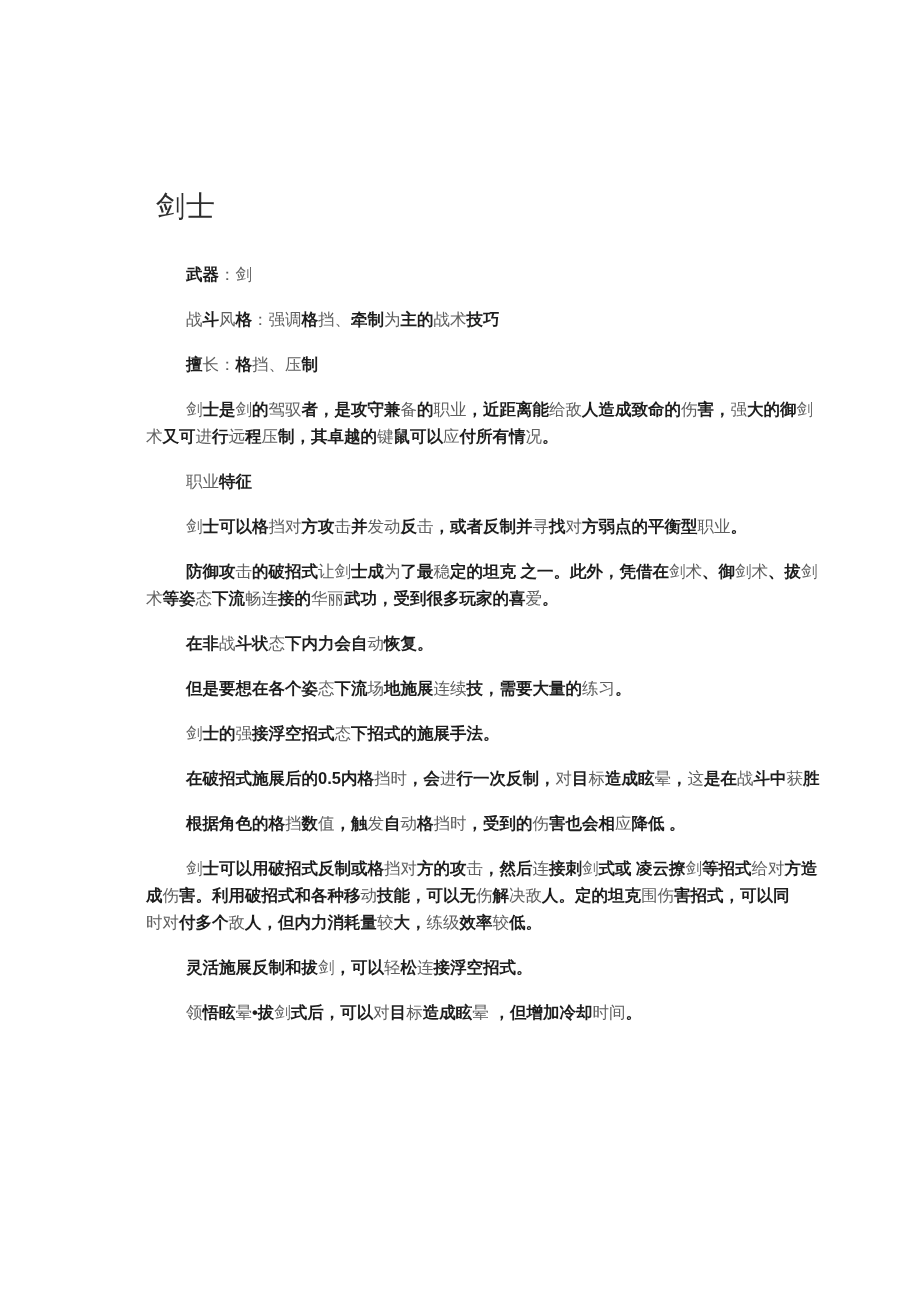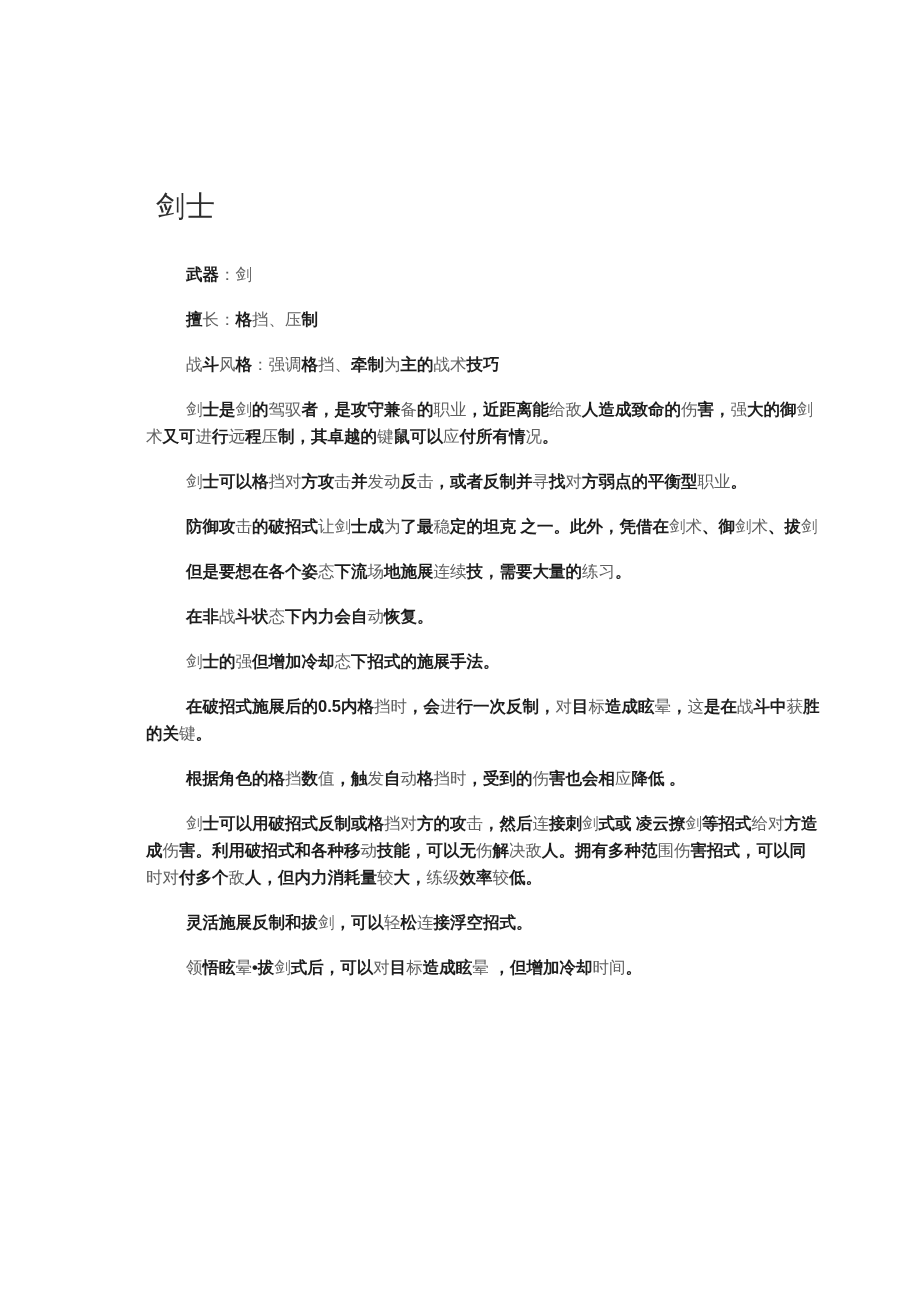--- a/index.html
+++ b/index.html
@@ -52,54 +52,57 @@
 <body>
 
 <div class="page">
   <div class="content">
     <h1 class="title">剑士</h1>
     <div id="doc-body">
         <div class="para">
           <div class="line indent"><span class="s-b">武器</span><span class="s-l">：剑</span></div>
         </div>
         <div class="para">
-          <div class="line indent"><span class="s-b">擅</span><span class="s-l">长：</span><span class="s-b">格</span><span class="s-l">挡、压</span><span class="s-b">制</span></div>
+          <div class="line indent"><span class="s-l">战</span><span class="s-b">斗</span><span class="s-l">风</span><span class="s-b">格</span><span class="s-l">：强调</span><span class="s-b">格</span><span class="s-l">挡、</span><span class="s-b">牵制</span><span class="s-l">为</span><span class="s-b">主的</span><span class="s-l">战术</span><span class="s-b">技巧</span></div>
         </div>
         <div class="para">
-          <div class="line indent"><span class="s-l">战</span><span class="s-b">斗</span><span class="s-l">风</span><span class="s-b">格</span><span class="s-l">：强调</span><span class="s-b">格</span><span class="s-l">挡、</span><span class="s-b">牵制</span><span class="s-l">为</span><span class="s-b">主的</span><span class="s-l">战术</span><span class="s-b">技巧</span></div>
+          <div class="line indent"><span class="s-b">擅</span><span class="s-l">长：</span><span class="s-b">格</span><span class="s-l">挡、压</span><span class="s-b">制</span></div>
         </div>
         <div class="para">
           <div class="line indent"><span class="s-l">剑</span><span class="s-b">士是</span><span class="s-l">剑</span><span class="s-b">的</span><span class="s-l">驾驭</span><span class="s-b">者，是攻守兼</span><span class="s-l">备</span><span class="s-b">的</span><span class="s-l">职业</span><span class="s-b">，近距离能</span><span class="s-l">给敌</span><span class="s-b">人造成致命的</span><span class="s-l">伤</span><span class="s-b">害，</span><span class="s-l">强</span><span class="s-b">大的御</span><span class="s-l">剑</span></div>
           <div class="line"><span class="s-l">术</span><span class="s-b">又可</span><span class="s-l">进</span><span class="s-b">行</span><span class="s-l">远</span><span class="s-b">程</span><span class="s-l">压</span><span class="s-b">制，其卓越的</span><span class="s-l">键</span><span class="s-b">鼠可以</span><span class="s-l">应</span><span class="s-b">付所有情</span><span class="s-l">况</span><span class="s-b">。</span></div>
         </div>
         <div class="para">
+          <div class="line indent"><span class="s-l">职业</span><span class="s-b">特征</span></div>
+        </div>
+        <div class="para">
           <div class="line indent"><span class="s-l">剑</span><span class="s-b">士可以格</span><span class="s-l">挡对</span><span class="s-b">方攻</span><span class="s-l">击</span><span class="s-b">并</span><span class="s-l">发动</span><span class="s-b">反</span><span class="s-l">击</span><span class="s-b">，或者反制并</span><span class="s-l">寻</span><span class="s-b">找</span><span class="s-l">对</span><span class="s-b">方弱点的平衡型</span><span class="s-l">职业</span><span class="s-b">。</span></div>
         </div>
         <div class="para">
           <div class="line indent"><span class="s-b">防御攻</span><span class="s-l">击</span><span class="s-b">的破招式</span><span class="s-l">让剑</span><span class="s-b">士成</span><span class="s-l">为</span><span class="s-b">了最</span><span class="s-l">稳</span><span class="s-b">定的坦克 之一。此外，凭借在</span><span class="s-l">剑术</span><span class="s-b">、御</span><span class="s-l">剑术</span><span class="s-b">、拔</span><span class="s-l">剑</span></div>
+          <div class="line"><span class="s-l">术</span><span class="s-b">等姿</span><span class="s-l">态</span><span class="s-b">下流</span><span class="s-l">畅连</span><span class="s-b">接的</span><span class="s-l">华丽</span><span class="s-b">武功，受到很多玩家的喜</span><span class="s-l">爱</span><span class="s-b">。</span></div>
+        </div>
+        <div class="para">
+          <div class="line indent"><span class="s-b">在非</span><span class="s-l">战</span><span class="s-b">斗状</span><span class="s-l">态</span><span class="s-b">下内力会自</span><span class="s-l">动</span><span class="s-b">恢复。</span></div>
         </div>
         <div class="para">
           <div class="line indent"><span class="s-b">但是要想在各个姿</span><span class="s-l">态</span><span class="s-b">下流</span><span class="s-l">场</span><span class="s-b">地施展</span><span class="s-l">连续</span><span class="s-b">技，需要大量的</span><span class="s-l">练习</span><span class="s-b">。</span></div>
         </div>
         <div class="para">
-          <div class="line indent"><span class="s-b">在非</span><span class="s-l">战</span><span class="s-b">斗状</span><span class="s-l">态</span><span class="s-b">下内力会自</span><span class="s-l">动</span><span class="s-b">恢复。</span></div>
-        </div>
-        <div class="para">
-          <div class="line indent"><span class="s-l">剑</span><span class="s-b">士的</span><span class="s-l">强</span><span class="s-b">但增加冷却</span><span class="s-l">态</span><span class="s-b">下招式的施展手法。</span></div>
+          <div class="line indent"><span class="s-l">剑</span><span class="s-b">士的</span><span class="s-l">强</span><span class="s-b">接浮空招式</span><span class="s-l">态</span><span class="s-b">下招式的施展手法。</span></div>
         </div>
         <div class="para">
           <div class="line indent"><span class="s-b">在破招式施展后的0.5内格</span><span class="s-l">挡时</span><span class="s-b">，会</span><span class="s-l">进</span><span class="s-b">行一次反制，</span><span class="s-l">对</span><span class="s-b">目</span><span class="s-l">标</span><span class="s-b">造成眩</span><span class="s-l">晕</span><span class="s-b">，</span><span class="s-l">这</span><span class="s-b">是在</span><span class="s-l">战</span><span class="s-b">斗中</span><span class="s-l">获</span><span class="s-b">胜</span></div>
-          <div class="line"><span class="s-b">的关</span><span class="s-l">键</span><span class="s-b">。</span></div>
         </div>
         <div class="para">
           <div class="line indent"><span class="s-b">根据角色的格</span><span class="s-l">挡</span><span class="s-b">数</span><span class="s-l">值</span><span class="s-b">，触</span><span class="s-l">发</span><span class="s-b">自</span><span class="s-l">动</span><span class="s-b">格</span><span class="s-l">挡时</span><span class="s-b">，受到的</span><span class="s-l">伤</span><span class="s-b">害也会相</span><span class="s-l">应</span><span class="s-b">降低 。</span></div>
         </div>
         <div class="para">
           <div class="line indent"><span class="s-l">剑</span><span class="s-b">士可以用破招式反制或格</span><span class="s-l">挡对</span><span class="s-b">方的攻</span><span class="s-l">击</span><span class="s-b">，然后</span><span class="s-l">连</span><span class="s-b">接刺</span><span class="s-l">剑</span><span class="s-b">式或 凌云撩</span><span class="s-l">剑</span><span class="s-b">等招式</span><span class="s-l">给对</span><span class="s-b">方造</span></div>
-          <div class="line"><span class="s-b">成</span><span class="s-l">伤</span><span class="s-b">害。利用破招式和各种移</span><span class="s-l">动</span><span class="s-b">技能，可以无</span><span class="s-l">伤</span><span class="s-b">解</span><span class="s-l">决敌</span><span class="s-b">人。拥有多种范</span><span class="s-l">围伤</span><span class="s-b">害招式，可以同</span></div>
+          <div class="line"><span class="s-b">成</span><span class="s-l">伤</span><span class="s-b">害。利用破招式和各种移</span><span class="s-l">动</span><span class="s-b">技能，可以无</span><span class="s-l">伤</span><span class="s-b">解</span><span class="s-l">决敌</span><span class="s-b">人。定的坦克</span><span class="s-l">围伤</span><span class="s-b">害招式，可以同</span></div>
           <div class="line"><span class="s-l">时对</span><span class="s-b">付多个</span><span class="s-l">敌</span><span class="s-b">人，但内力消耗量</span><span class="s-l">较</span><span class="s-b">大，</span><span class="s-l">练级</span><span class="s-b">效率</span><span class="s-l">较</span><span class="s-b">低。</span></div>
         </div>
         <div class="para">
           <div class="line indent"><span class="s-b">灵活施展反制和拔</span><span class="s-l">剑</span><span class="s-b">，可以</span><span class="s-l">轻</span><span class="s-b">松</span><span class="s-l">连</span><span class="s-b">接浮空招式。</span></div>
         </div>
         <div class="para">
           <div class="line indent"><span class="s-l">领</span><span class="s-b">悟眩</span><span class="s-l">晕</span><span class="s-b">•拔</span><span class="s-l">剑</span><span class="s-b">式后，可以</span><span class="s-l">对</span><span class="s-b">目</span><span class="s-l">标</span><span class="s-b">造成眩</span><span class="s-l">晕 </span><span class="s-b">，但增加冷却</span><span class="s-l">时间</span><span class="s-b">。</span></div>
         </div>
       </div>
   </div>

